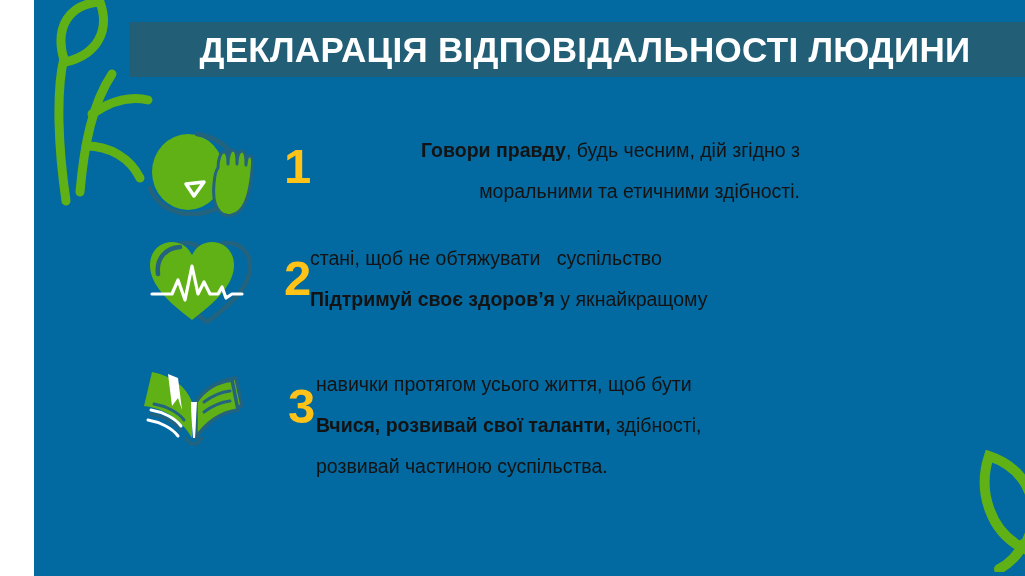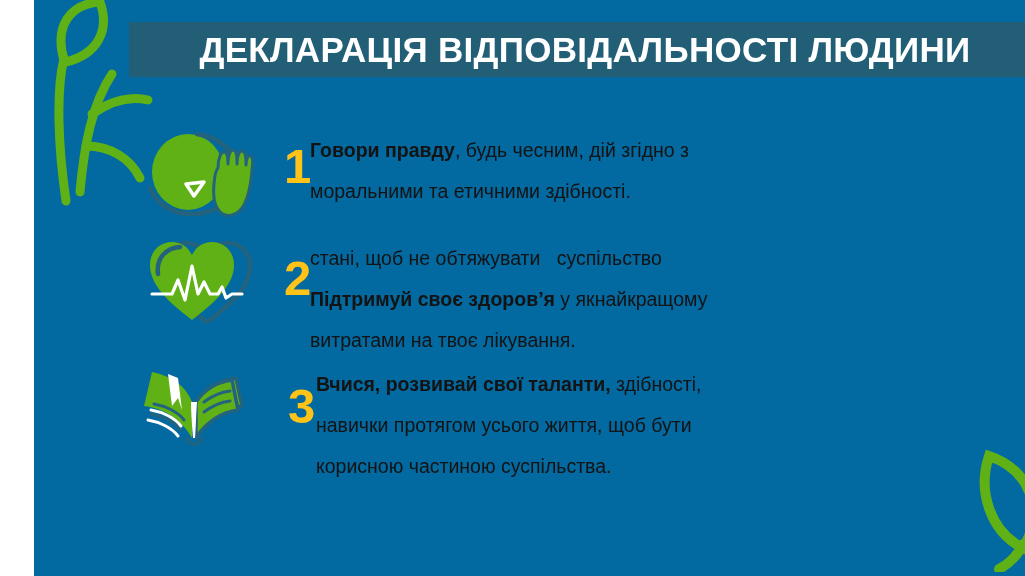--- a/index.html
+++ b/index.html
@@ -98,21 +98,21 @@
 
   .item-text {
     flex: 0 0 auto;
     width: 500px;
     color: #131313;
     font-size: 19.5px;
     line-height: 41px;
     padding-top: 4px;
     font-family: "Liberation Sans", "DejaVu Sans", sans-serif;
   }
-  #item-1 .item-text { width: 490px; }
+  #item-1 .item-text { width: 490px; text-align: right; }
   #item-2 .item-text { width: 500px; padding-top: 6px; }
   #item-3 .item-text { width: 500px; padding-top: 6px; padding-left: 6px; }
 
   .item-text b {
     font-weight: bold;
   }
   .text-line {
     display: block;
     white-space: pre;
   }
@@ -188,21 +188,20 @@
 
         <path d="M10 62 L 30 62 L 36 48 L 43 68 L 50 34 L 56 62 L 62 50 L 68 62 L 76 62 L 80 55 L 84 66 L 90 62 L 100 62" fill="none" stroke="#ffffff" stroke-width="3.2" stroke-linejoin="round" stroke-linecap="round"></path>
       </svg>
     </div>
 
     <div class="item-number">2</div>
 
     <div class="item-text">
       <span class="text-line"><span>стані, щоб не обтяжувати   суспільство</span></span>
       <span class="text-line"><b>Підтримуй своє здоров’я</b><span> у якнайкращому</span></span>
-      <span class="text-line"><span>витратами на твоє лікування.</span></span>
     </div>
   </div>
 
   <div class="item-row" id="item-3">
 
     <div class="item-icon">
       <svg viewBox="0 0 120 96" xmlns="http://www.w3.org/2000/svg" width="120" height="96">
 
         <path d="M62 80 C 72 64, 88 54, 106 52 L 100 24 C 84 26, 70 34, 62 46 Z" fill="#5FB116" stroke="#24637E" stroke-width="3.5" stroke-linejoin="round" transform="translate(2,-4)"></path>
         <path d="M62 80 C 72 64, 88 54, 104 52 L 98 22 C 82 24, 70 32, 62 44 Z" fill="#5FB116" stroke="#24637E" stroke-width="3.5" stroke-linejoin="round"></path>
@@ -227,19 +226,19 @@
         <g fill="none" stroke="#24637E" stroke-width="3" stroke-linecap="round">
           <path d="M70 44 C 78 38, 88 34, 96 33"></path>
           <path d="M70 54 C 78 48, 88 44, 96 43"></path>
         </g>
       </svg>
     </div>
 
     <div class="item-number">3</div>
 
     <div class="item-text">
+      <span class="text-line"><span>навички протягом усього життя, щоб бути</span></span>
       <span class="text-line"><b>Вчися, розвивай свої таланти,</b><span> здібності,</span></span>
-      <span class="text-line"><span>навички протягом усього життя, щоб бути</span></span>
-      <span class="text-line"><span>корисною частиною суспільства.</span></span>
+      <span class="text-line"><span>розвивай частиною суспільства.</span></span>
     </div>
   </div>
 
 </div>
 
 </body></html>

